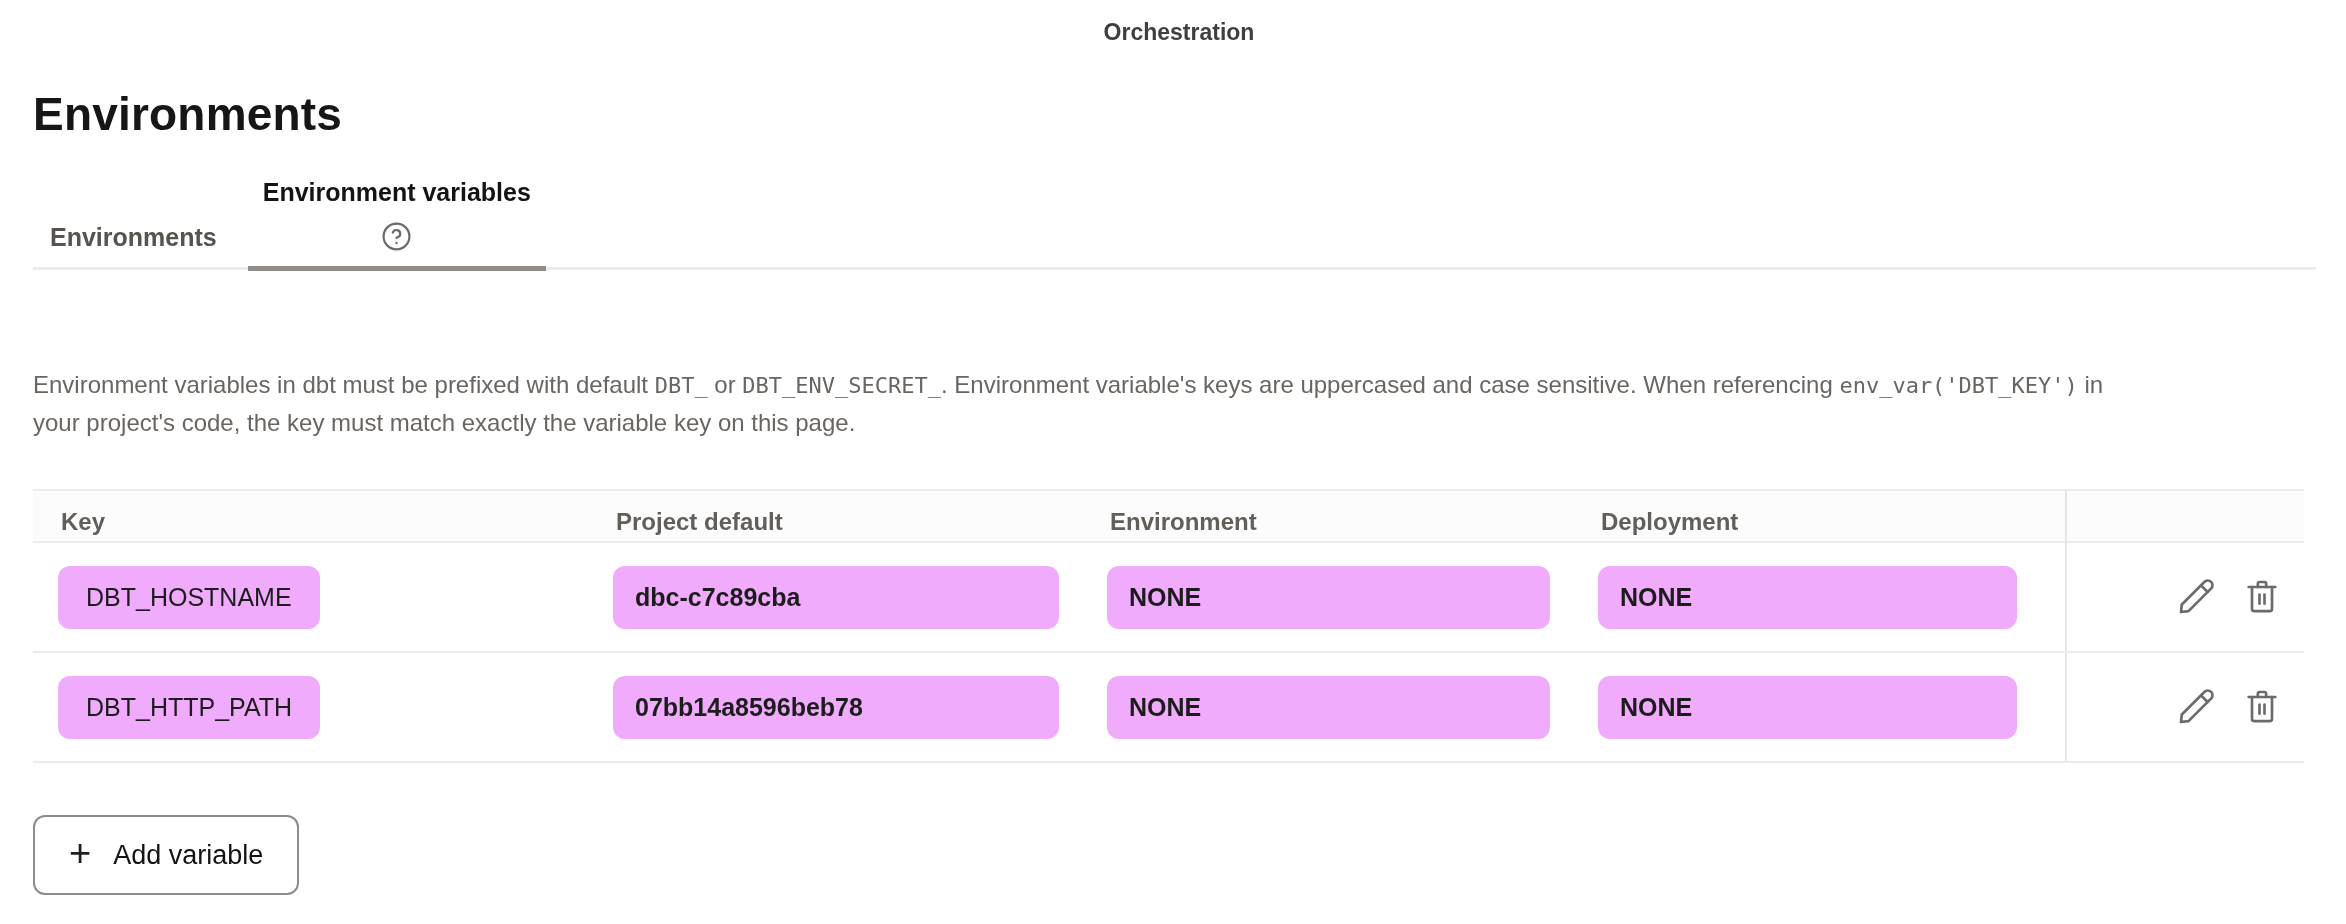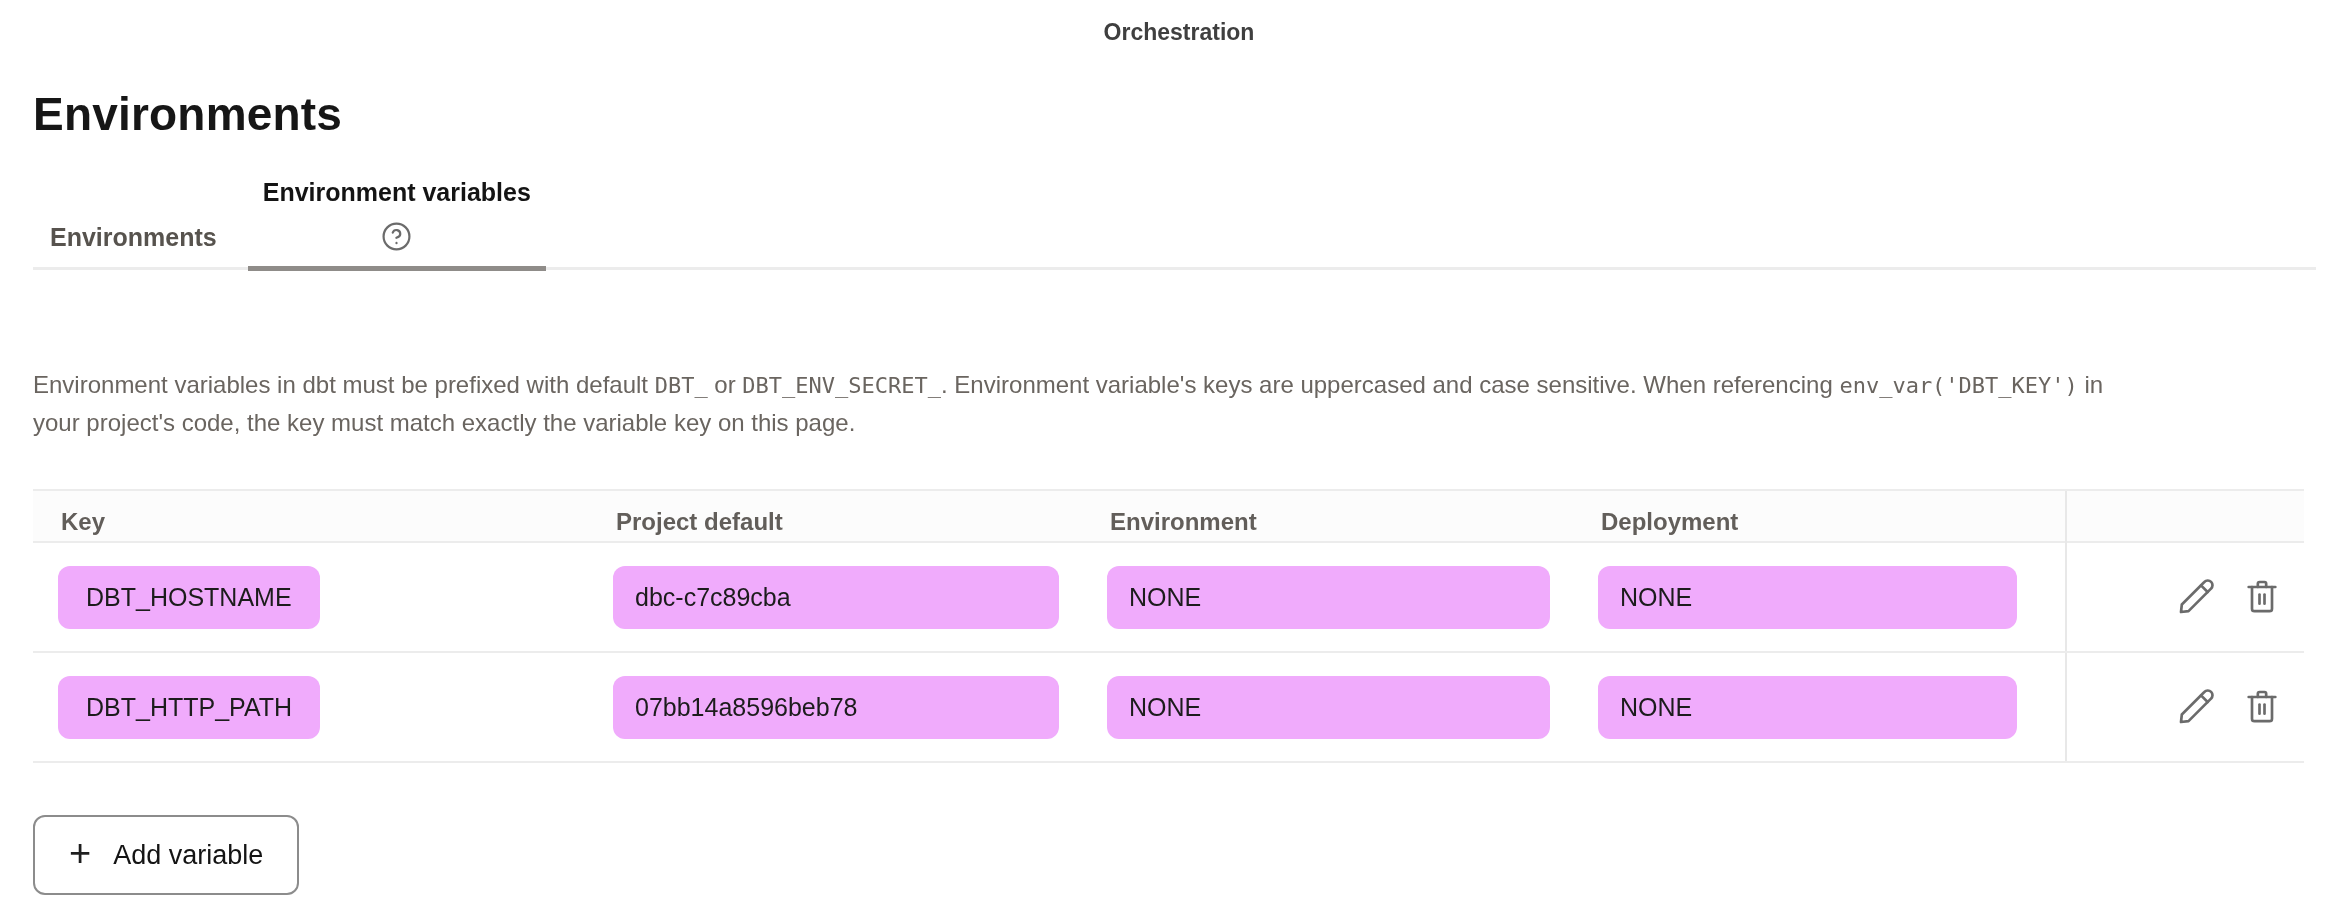--- a/index.html
+++ b/index.html
@@ -27,21 +27,21 @@
   .tr { display:grid; grid-template-columns:555px 494px 491px 467px 239px; padding-left:25px; align-items:center; }
   .thead { height:54px; background:#fcfcfc; border-top:2px solid #ececec; border-bottom:2px solid #ececec; }
   .th { font-size:24px; font-weight:600; color:#625e5a; padding-left:3px; }
   .row { height:110px; border-bottom:2px solid #ececec; }
   .cell { display:flex; align-items:center; height:100%; }
   .actions-cell { border-left:2px solid #e8e8e8; justify-content:flex-end; gap:26px; padding-right:22px; }
   .thead .actions-cell { height:62px; }
 
   .pill { background:#f0abfc; border-radius:12px; height:63px; display:flex; align-items:center; font-size:25px; color:#1c1c1c; }
   .key-pill { padding:0 28px; font-weight:500; }
-  .value-pill { width:calc(100% - 48px); padding:0 22px; font-weight:400; }
+  .value-pill { width:calc(100% - 48px); padding:0 22px; font-weight:700; }
 
   .icon-btn { background:none; border:none; padding:0; cursor:pointer; line-height:0; }
   .icon-btn svg { width:40px; height:40px; stroke:#6b6b6b; }
 
   
   .add-btn { margin-top:52px; display:inline-flex; align-items:center; gap:22px; height:80px; padding:0 34px;
              background:#ffffff; border:2px solid #8c8c8c; border-radius:12px; cursor:pointer;
              font-family:"Liberation Sans", sans-serif; font-size:27px; font-weight:500; color:#141414; }
   .plus-glyph { font-size:38px; font-weight:300; color:#1e1e1e; line-height:1; transform:translateY(-2px); }
 </style>

